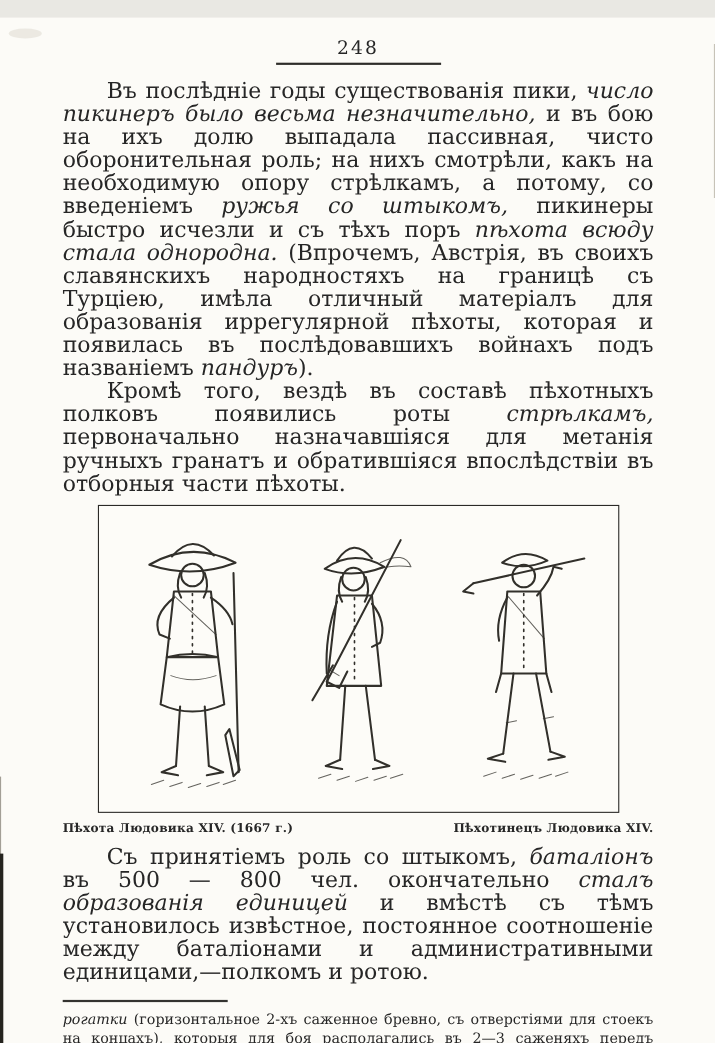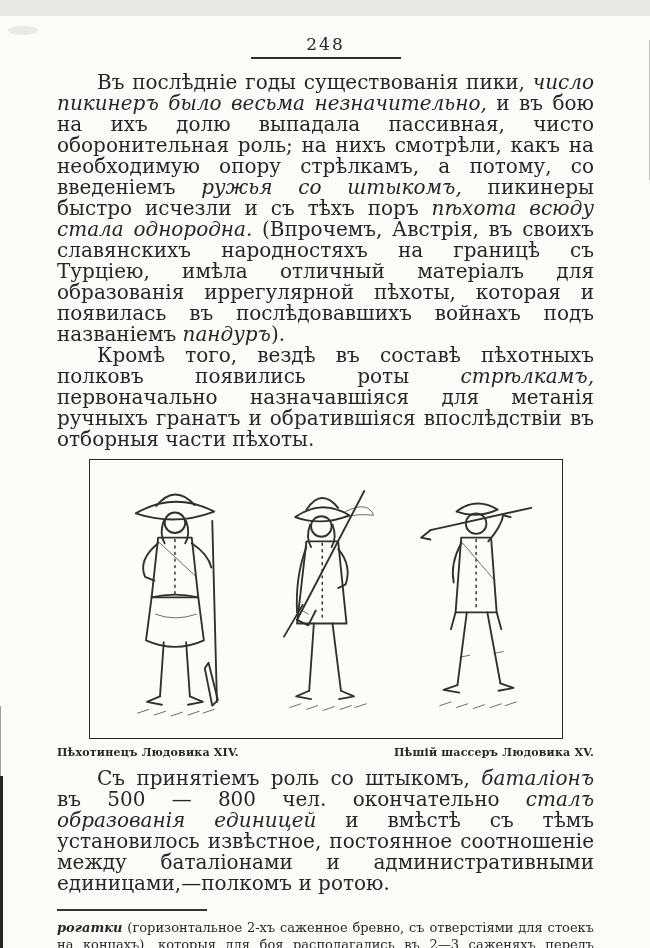--- a/index.html
+++ b/index.html
@@ -69,21 +69,21 @@
     width: 150px; height: 1.5px;
     background: #343330;
     margin: 15px 0 8px;
   }
   .fn {
     margin: 0;
     font-size: 13px;
     line-height: 17px;
     text-align: justify;
   }
-  .fn i { font-style: italic; font-weight: bold; }
+  .fn i { font-style: italic; }
 
   
   .artifact-left-edge {
     position: absolute; left: 0; top: 760px;
     width: 3px; height: 188px;
     background: #25241f;
   }
   .artifact-left-soft {
     position: absolute; left: 0; top: 690px;
     width: 1px; height: 72px;
@@ -176,22 +176,22 @@
           <path d="M51 150 L46 168 M95 150 L100 168"></path>
           <path d="M63 150 L53 228 M85 150 L99 226"></path>
           <path class="thin" d="M66 196 l-10 2 M92 194 l10 -2"></path>
           <path d="M53 228 L38 233 L55 236"></path>
           <path d="M99 226 L113 231 L97 234"></path>
           <path class="thin" d="M34 250 l12 -4 M52 252 l12 -4 M70 253 l12 -4 M88 252 l12 -4 M104 250 l12 -4"></path>
         </svg>
 
       </div>
       <figcaption class="captions">
+        <span>Пѣхота Людовика XIV. (1667 г.)</span>
         <span>Пѣхотинецъ Людовика XIV.</span>
-        <span>Пѣшій шассеръ Людовика XV.</span>
       </figcaption>
     </figure>
 
     <p class="para indent"><span>Съ принятіемъ роль со штыкомъ, </span><i>баталіонъ</i><span> въ 500 — 800 чел. окончательно </span><i>сталъ образованія единицей</i><span> и вмѣстѣ съ тѣмъ установилось извѣстное, постоянное соотношеніе между баталіонами и административными единицами,—полкомъ и ротою.</span></p>
 
     <div class="fn-rule"></div>
 
     <p class="fn"><i>рогатки</i><span> (горизонтальное 2-хъ саженное бревно, съ отверстіями для стоекъ на концахъ), которыя для боя располагались въ 2—3 саженяхъ передъ фронтомъ боевого порядка; во время похода онѣ возились въ обозѣ. Вмѣстѣ со введеніемъ ружья съ кремневымъ замкомъ, рогатки были уничтожены. Въ русской арміи рогатки оставались до 1768 г., когда были изъяты по почину графа Румянцева.</span></p>
 
   </div>

